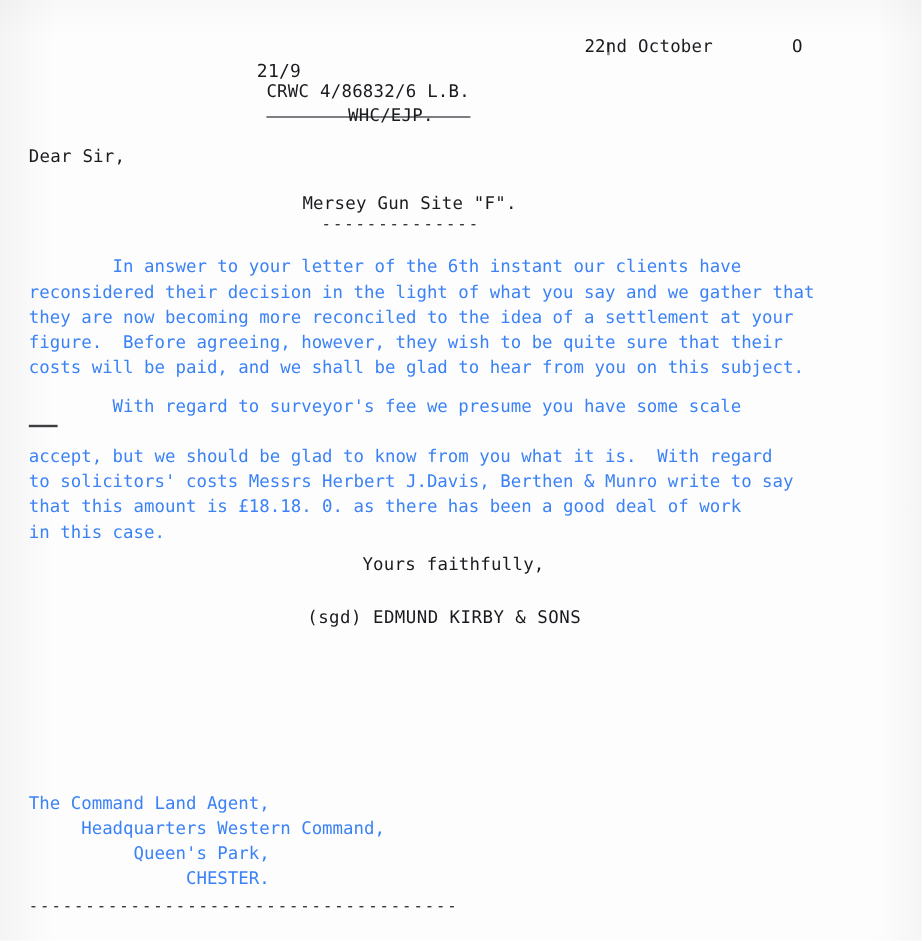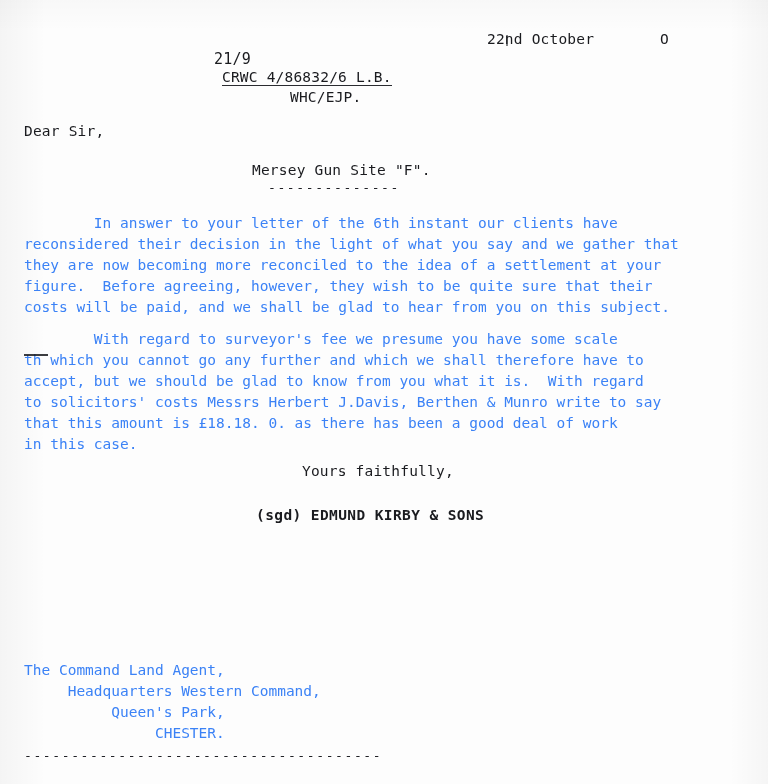--- a/index.html
+++ b/index.html
@@ -35,26 +35,26 @@
   .t {
     position: absolute;
     white-space: pre;
     font-family: "DejaVu Sans Mono", "Liberation Mono", monospace;
     letter-spacing: 0.2px;
     color: #1a1b1f;
   }
   .small { font-size: 15px; }
   .hdr { font-size: 14.5px; }
   .bold-ish {
-    font-weight: bold;
+    font-weight: normal;
     letter-spacing: 0.4px;
   }
   .underline-ref {
     border-bottom: 1px solid #2a2b30;
-    padding-bottom: 0px;
+    padding-bottom: 12px;
   }
   .dashrow {
     font-size: 13px;
     letter-spacing: 1.6px;
     color: #202126;
   }
   .block {
     position: absolute;
     white-space: pre;
     font-size: 14.5px;
@@ -88,21 +88,20 @@
 
   <div class="t dashrow" style="left:268px; top:180px;">--------------</div>
 
   <div class="block" style="left:24px; top:214px;">        In answer to your letter of the 6th instant our clients have</div>
   <div class="block" style="left:24px; top:235px;">reconsidered their decision in the light of what you say and we gather that</div>
   <div class="block" style="left:24px; top:256px;">they are now becoming more reconciled to the idea of a settlement at your</div>
   <div class="block" style="left:24px; top:277px;">figure.  Before agreeing, however, they wish to be quite sure that their</div>
   <div class="block" style="left:24px; top:330px;">        With regard to surveyor's fee we presume you have some scale</div>
 
   <div class="block" style="left:24px; top:298px;">costs will be paid, and we shall be glad to hear from you on this subject.</div>
-  <div class="block" style="left:24px; top:351px;">th which you cannot go any further and which we shall therefore have to</div>
   <div class="block" style="left:24px; top:372px;">accept, but we should be glad to know from you what it is.  With regard</div>
   <div class="block" style="left:24px; top:393px;">to solicitors' costs Messrs Herbert J.Davis, Berthen &amp; Munro write to say</div>
   <div class="block" style="left:24px; top:414px;">that this amount is £18.18. 0. as there has been a good deal of work</div>
   <div class="block" style="left:24px; top:435px;">in this case.</div>
 
   <div class="strike-over" style="left:24px; top:354px; width:24px; height:2px; opacity:0.85;"></div>
   <div class="strike-over" style="left:506px; top:35px; width:2px; height:11px; opacity:0.55;"></div>
 
   <div class="t hdr" style="left:302px; top:463px;">Yours faithfully,</div>
 

